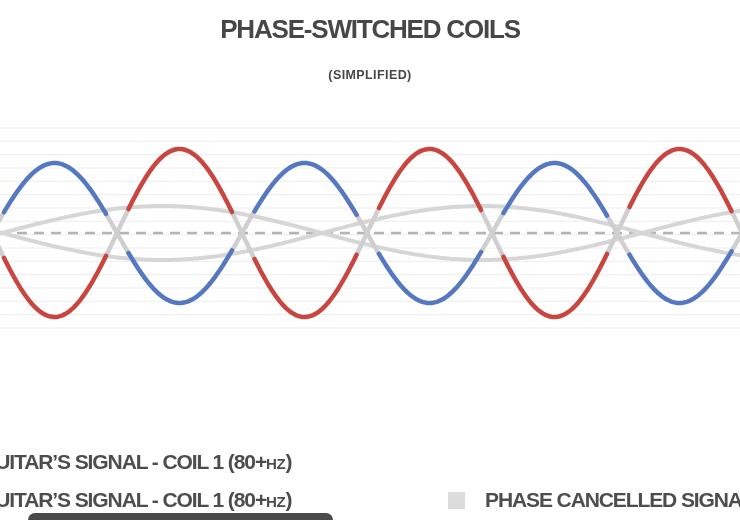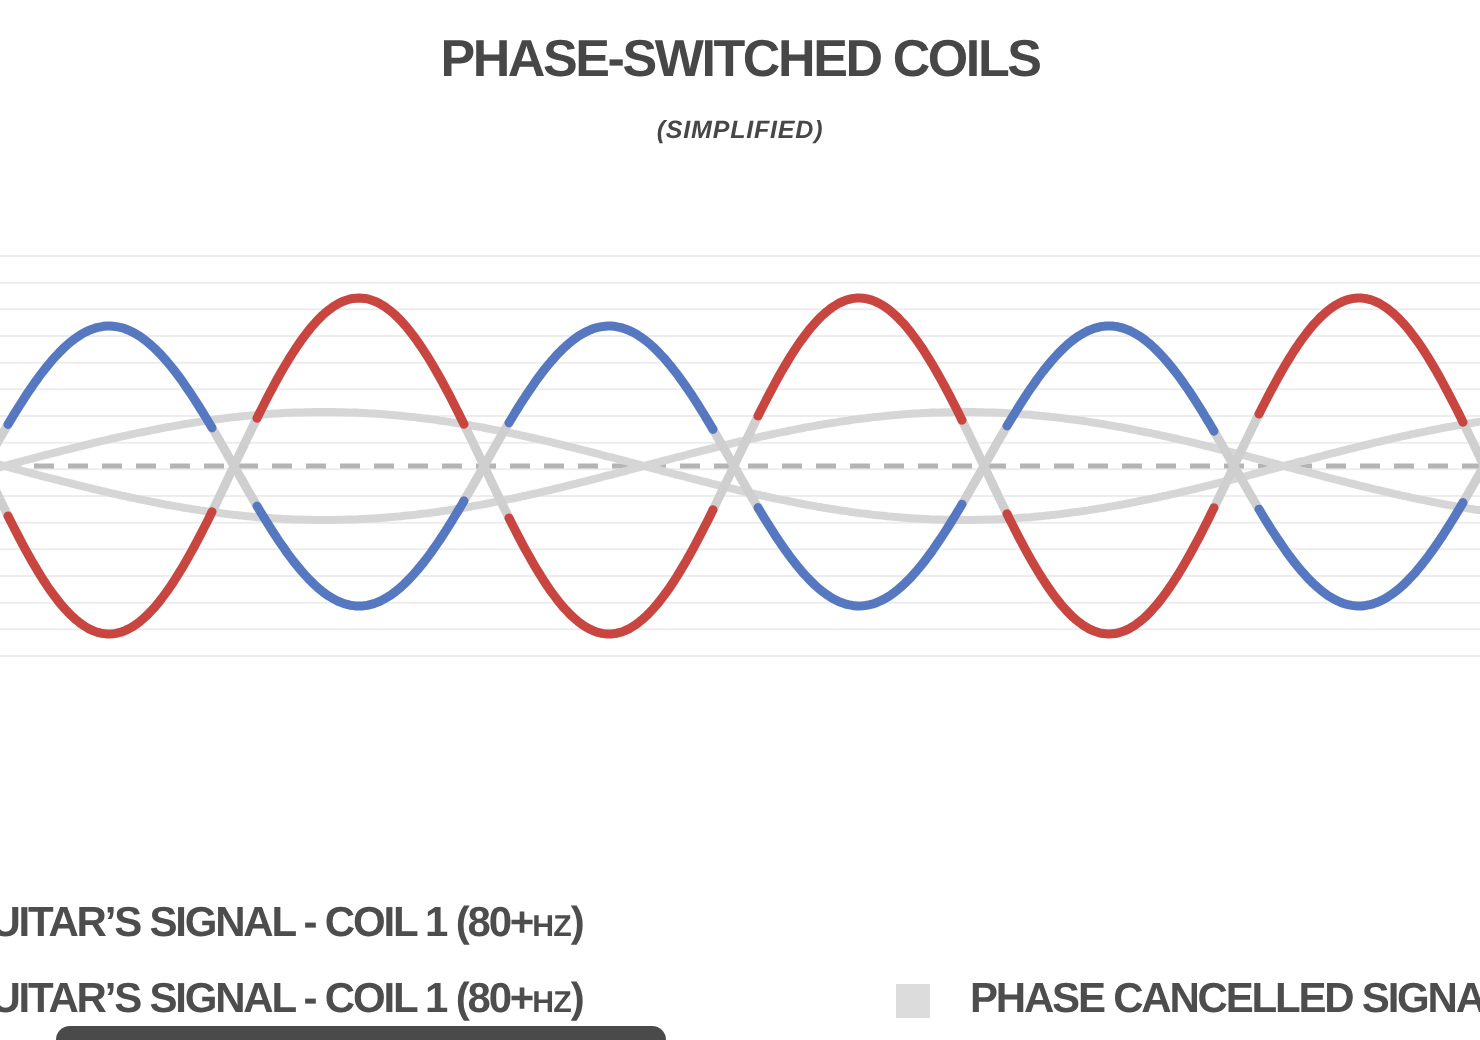--- a/index.html
+++ b/index.html
@@ -27,26 +27,25 @@
     text-align: center;
     pointer-events: none;
   }
   .title-main {
     font-size: 26px;
     font-weight: bold;
     letter-spacing: -1.2px;
     color: #474747;
   }
   .title-sub {
-    margin-top: 13px;
+    margin-top: 23px;
     font-size: 12.5px;
     font-weight: bold;
     letter-spacing: 0.4px;
     color: #474747;
-    font-style: italic;
   }
   .legend-line {
     position: absolute;
     left: -20px;
     white-space: nowrap;
     font-size: 21px;
     font-weight: bold;
     letter-spacing: -1.1px;
     color: #4d4d4d;
   }

